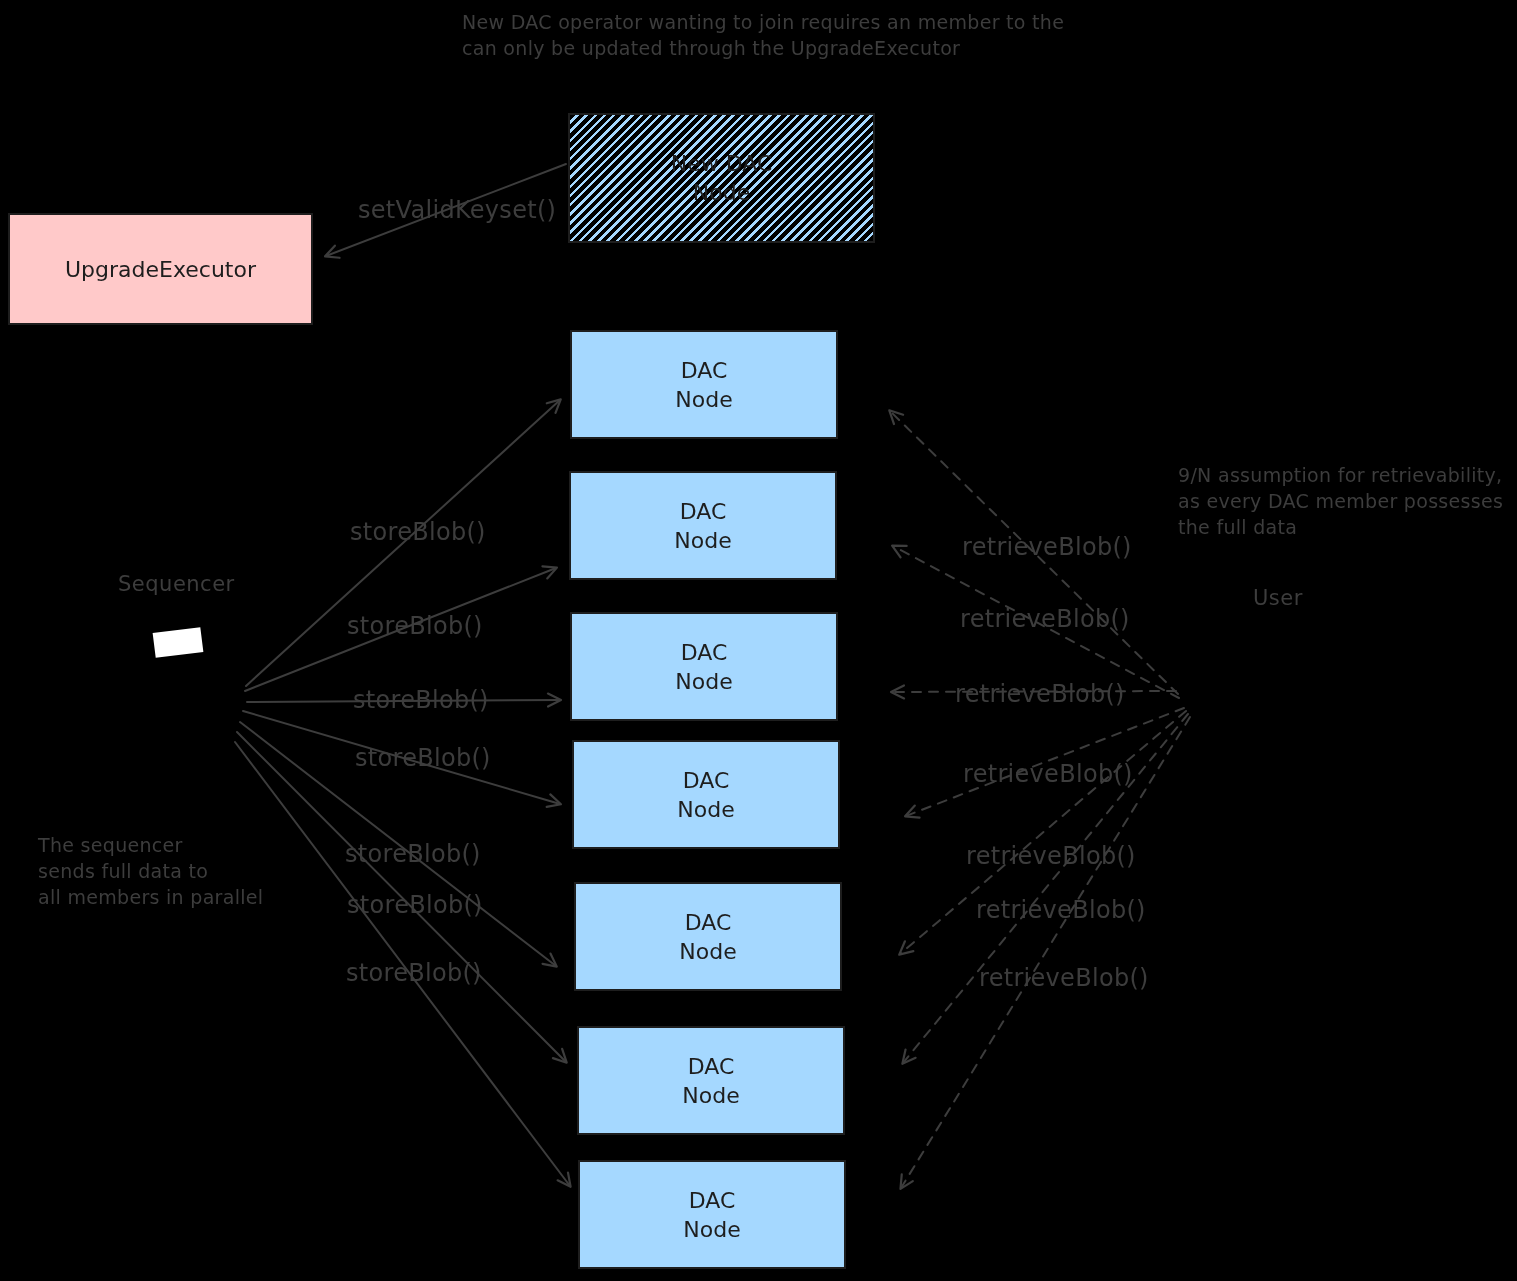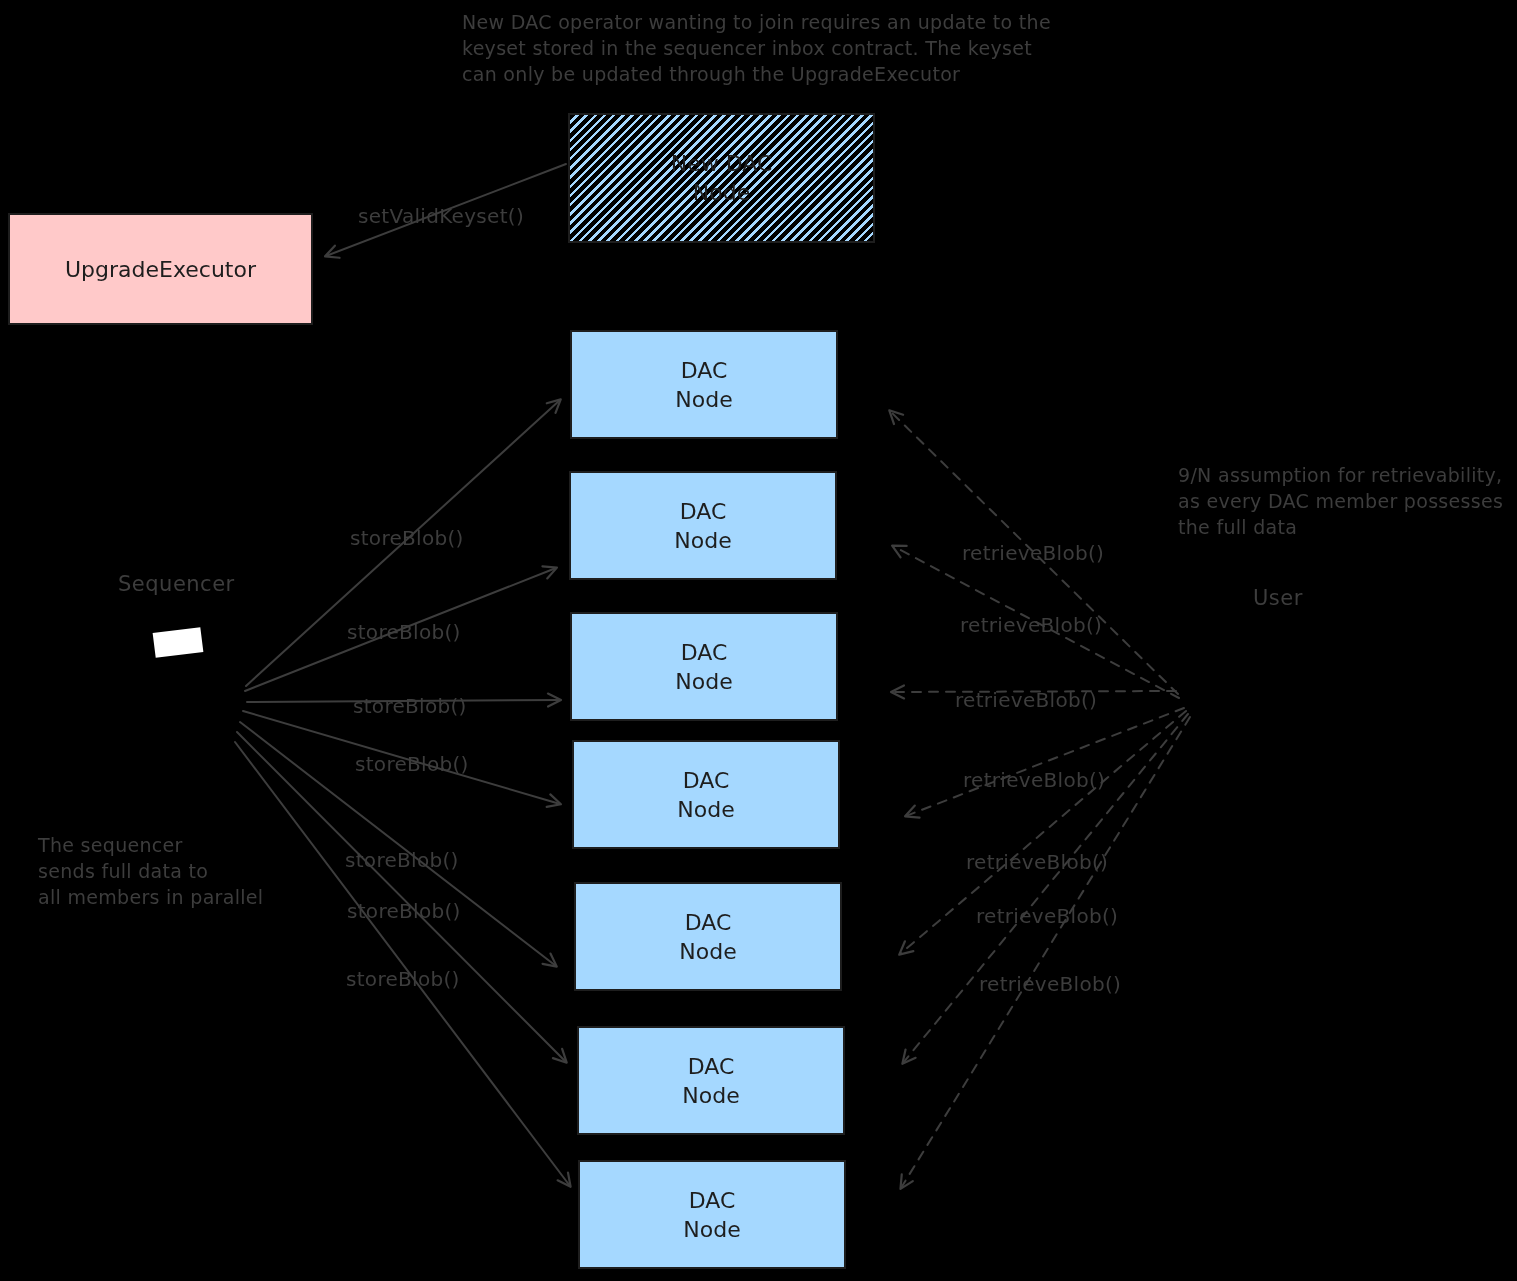--- a/index.html
+++ b/index.html
@@ -32,24 +32,23 @@
     position: absolute;
     color: var(--ink-faint, #3d3d3d);
     font-size: 19px;
     line-height: 26px;
     white-space: nowrap;
     letter-spacing: 0.3px;
   }
   .arrow-label {
     position: absolute;
     color: var(--ink-faint, #3d3d3d);
-    font-size: 20px;
+    font-size: 24px;
     white-space: nowrap;
     letter-spacing: 0.3px;
-    margin-top: 8px;
   }
   .actor-label {
     position: absolute;
     color: var(--ink-faint, #3d3d3d);
     font-size: 21px;
     white-space: nowrap;
     letter-spacing: 0.5px;
   }
   .box {
     position: absolute;
@@ -125,22 +124,21 @@
       <line x1="1179" y1="698" x2="893" y2="546" marker-end="url(#ah)"></line>
       <line x1="1176" y1="691" x2="892" y2="692" marker-end="url(#ah)"></line>
       <line x1="1184" y1="708" x2="906" y2="816" marker-end="url(#ah)"></line>
       <line x1="1186" y1="711" x2="900" y2="954" marker-end="url(#ah)"></line>
       <line x1="1188" y1="714" x2="903" y2="1063" marker-end="url(#ah)"></line>
       <line x1="1190" y1="717" x2="901" y2="1188" marker-end="url(#ah)"></line>
     </g>
   </svg>
 
   <div class="note" style="left:462px; top:9px">
-    <div>New DAC operator wanting to join requires an update to the</div>
-    <div>keyset stored in the sequencer inbox contract. The keyset</div>
+    <div>New DAC operator wanting to join requires an member to the</div>
     <div>can only be updated through the UpgradeExecutor</div>
   </div>
 
   <div class="box hatched">
     <span>New DAC</span>
     <span>Node</span>
   </div>
 
   <div class="box executor">
     <span>UpgradeExecutor</span>

